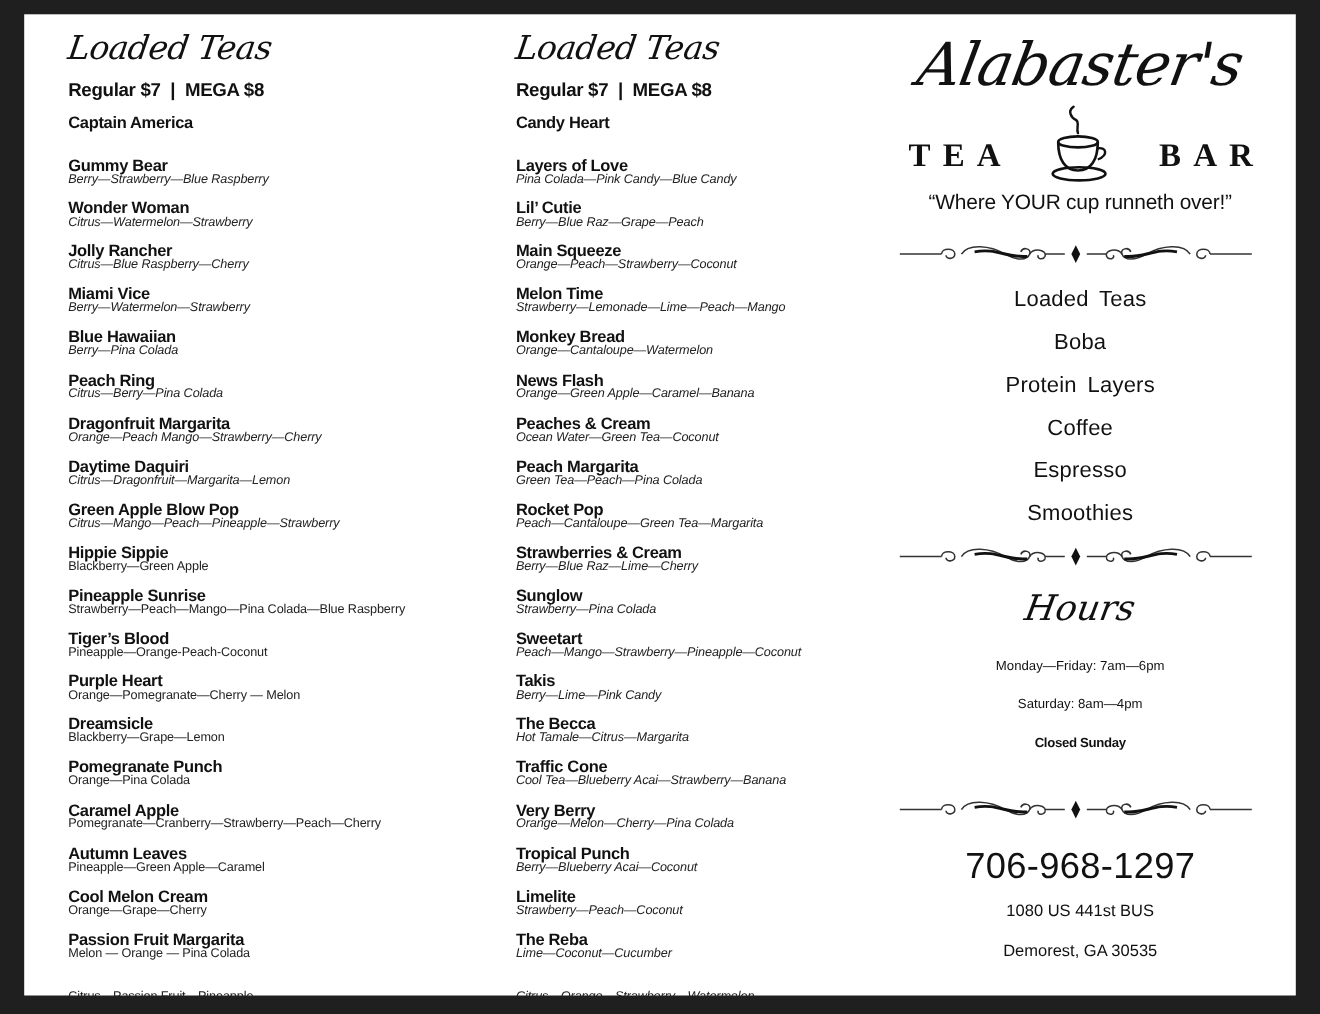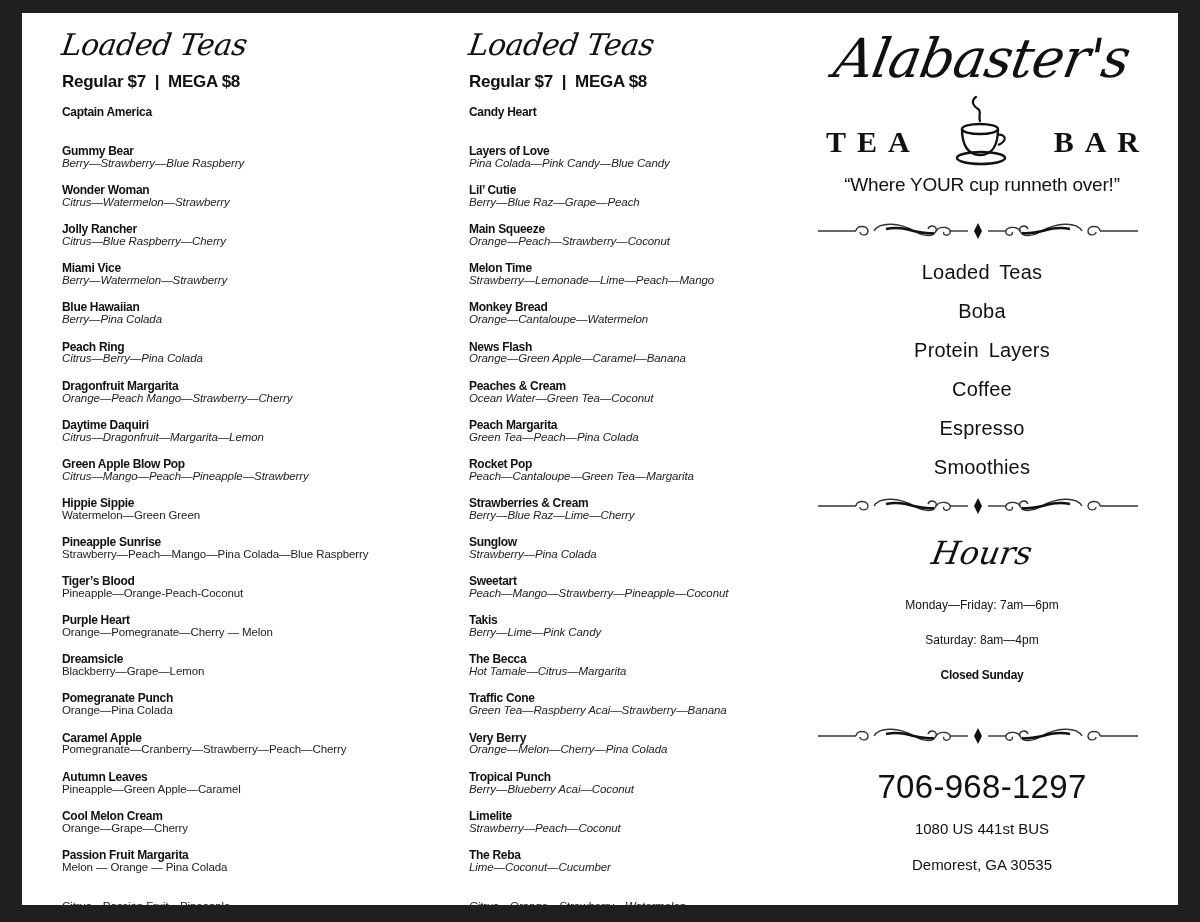--- a/index.html
+++ b/index.html
@@ -27,21 +27,21 @@
     color: #111;
   }
   .price-line {
     position: absolute; top: 58px; left: 0;
     font-size: 17px; font-weight: bold; letter-spacing: -0.3px;
     line-height: 22px; white-space: pre;
   }
   .items { position: absolute; top: 89px; left: 0; }
   .item { height: 39.1px; }
   .item-name {
-    display: block; font-size: 12px; font-weight: bold;
+    display: block; font-size: 15px; font-weight: bold;
     letter-spacing: -0.3px; line-height: 20px; white-space: nowrap;
   }
   .item-flavors {
     display: block; font-size: 11.5px; line-height: 18px; color: #222;
     white-space: nowrap; letter-spacing: -0.1px; margin-top: 32px;
   }
   .italic { font-style: italic; }
 
   .col-3 { position: absolute; left: 790px; width: 340px; top: 0; text-align: center; }
   .brand-script {
@@ -122,21 +122,21 @@
         <div class="item">
           <span class="item-name">Dragonfruit Margarita</span>
           <span class="item-flavors italic">Citrus—Dragonfruit—Margarita—Lemon</span>
         </div>
         <div class="item">
           <span class="item-name">Daytime Daquiri</span>
           <span class="item-flavors italic">Citrus—Mango—Peach—Pineapple—Strawberry</span>
         </div>
         <div class="item">
           <span class="item-name">Green Apple Blow Pop</span>
-          <span class="item-flavors">Watermelon—Green Green</span>
+          <span class="item-flavors">Blackberry—Green Apple</span>
         </div>
         <div class="item">
           <span class="item-name">Hippie Sippie</span>
           <span class="item-flavors">Strawberry—Peach—Mango—Pina Colada—Blue Raspberry</span>
         </div>
         <div class="item">
           <span class="item-name">Pineapple Sunrise</span>
           <span class="item-flavors">Pineapple—Orange-Peach-Coconut</span>
         </div>
         <div class="item">
@@ -229,21 +229,21 @@
         <div class="item">
           <span class="item-name">Sweetart</span>
           <span class="item-flavors italic">Berry—Lime—Pink Candy</span>
         </div>
         <div class="item">
           <span class="item-name">Takis</span>
           <span class="item-flavors italic">Hot Tamale—Citrus—Margarita</span>
         </div>
         <div class="item">
           <span class="item-name">The Becca</span>
-          <span class="item-flavors italic">Green Tea—Raspberry Acai—Strawberry—Banana</span>
+          <span class="item-flavors italic">Cool Tea—Blueberry Acai—Strawberry—Banana</span>
         </div>
         <div class="item">
           <span class="item-name">Traffic Cone</span>
           <span class="item-flavors italic">Orange—Melon—Cherry—Pina Colada</span>
         </div>
         <div class="item">
           <span class="item-name">Very Berry</span>
           <span class="item-flavors italic">Berry—Blueberry Acai—Coconut</span>
         </div>
         <div class="item">

